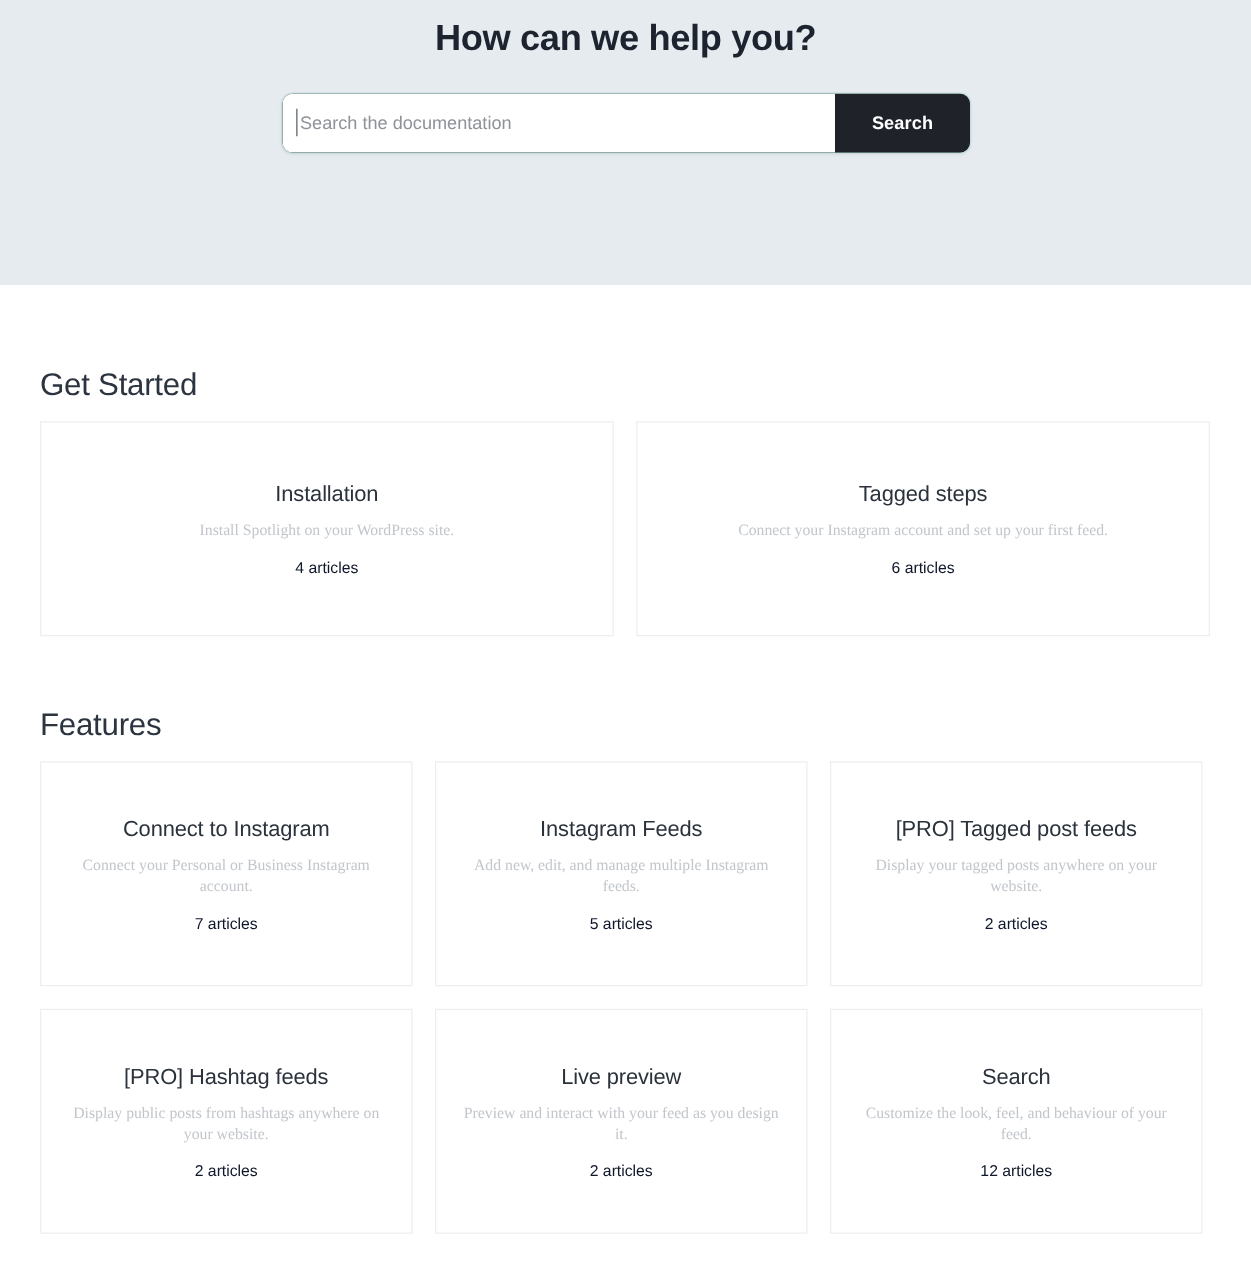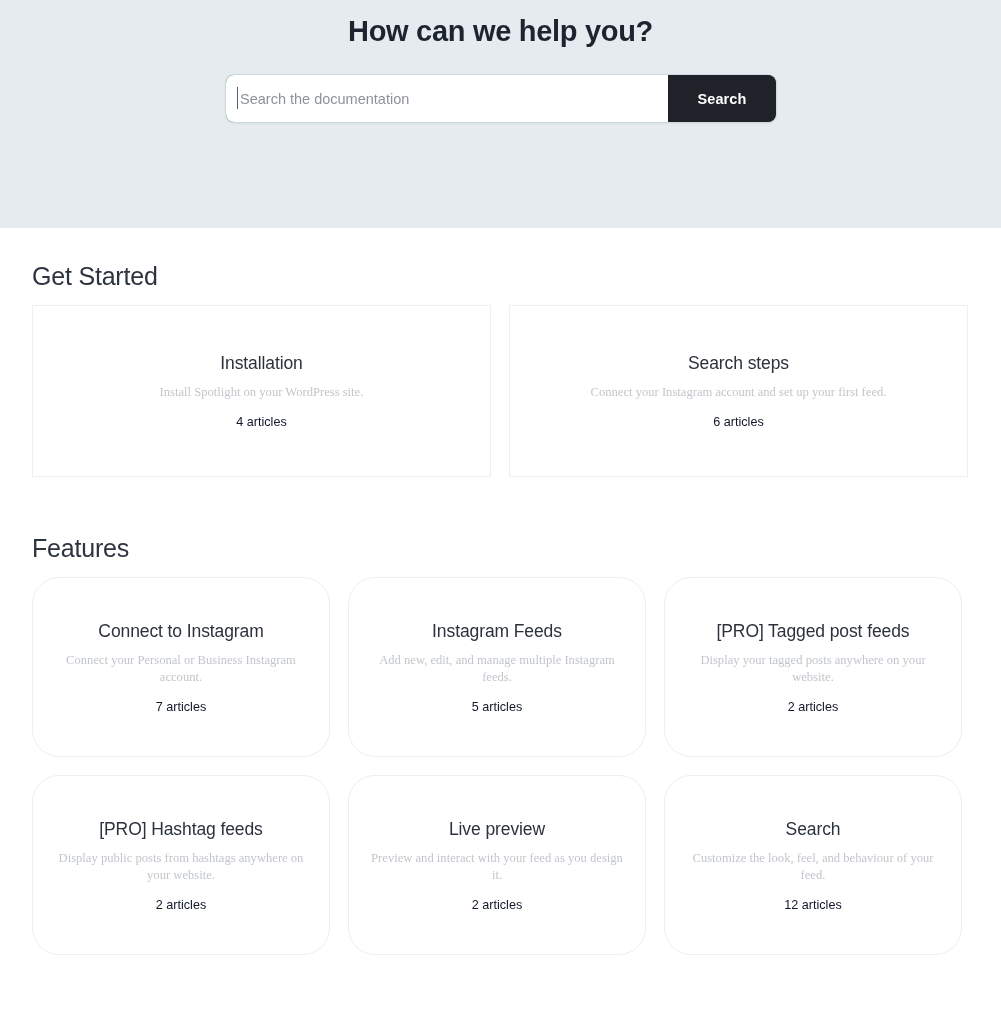--- a/index.html
+++ b/index.html
@@ -87,31 +87,31 @@
     width: 1001px;
   }
   .section-title {
     margin: 0;
     font-size: 25px;
     font-weight: normal;
     color: #2c3440;
     letter-spacing: -0.2px;
     font-family: "Liberation Sans", sans-serif;
   }
-  #get-started-section { padding-top: 34px; }
+  #get-started-section { padding-top: 66px; }
   #features-section { padding-top: 57px; }
   .section-title-spacing { padding-bottom: 14px; }
 
   .grid {
     display: flex;
     flex-wrap: wrap;
     gap: 18px;
   }
   .grid-2 > .card { width: 459px; height: 172px; }
-  .grid-3 > .card { width: 298px; height: 180px; border-radius: 27px; }
+  .grid-3 > .card { width: 298px; height: 180px; }
 
   .card {
     box-sizing: border-box;
     border: 1px solid #eceef0;
     background: #ffffff;
     display: flex;
     flex-direction: column;
     align-items: center;
     justify-content: center;
     text-align: center;
@@ -161,21 +161,21 @@
   <section id="get-started-section">
     <h2 class="section-title section-title-spacing">Get Started</h2>
 
     <div class="grid grid-2">
       <a class="card" href="#">
         <div class="card-title">Installation</div>
         <div class="card-desc">Install Spotlight on your WordPress site.</div>
         <div class="card-count">4 articles</div>
       </a>
       <a class="card" href="#">
-        <div class="card-title">Search steps</div>
+        <div class="card-title">Tagged steps</div>
         <div class="card-desc">Connect your Instagram account and set up your first feed.</div>
         <div class="card-count">6 articles</div>
       </a>
     </div>
   </section>
 
   <section id="features-section">
     <h2 class="section-title section-title-spacing">Features</h2>
 
     <div class="grid grid-3">

